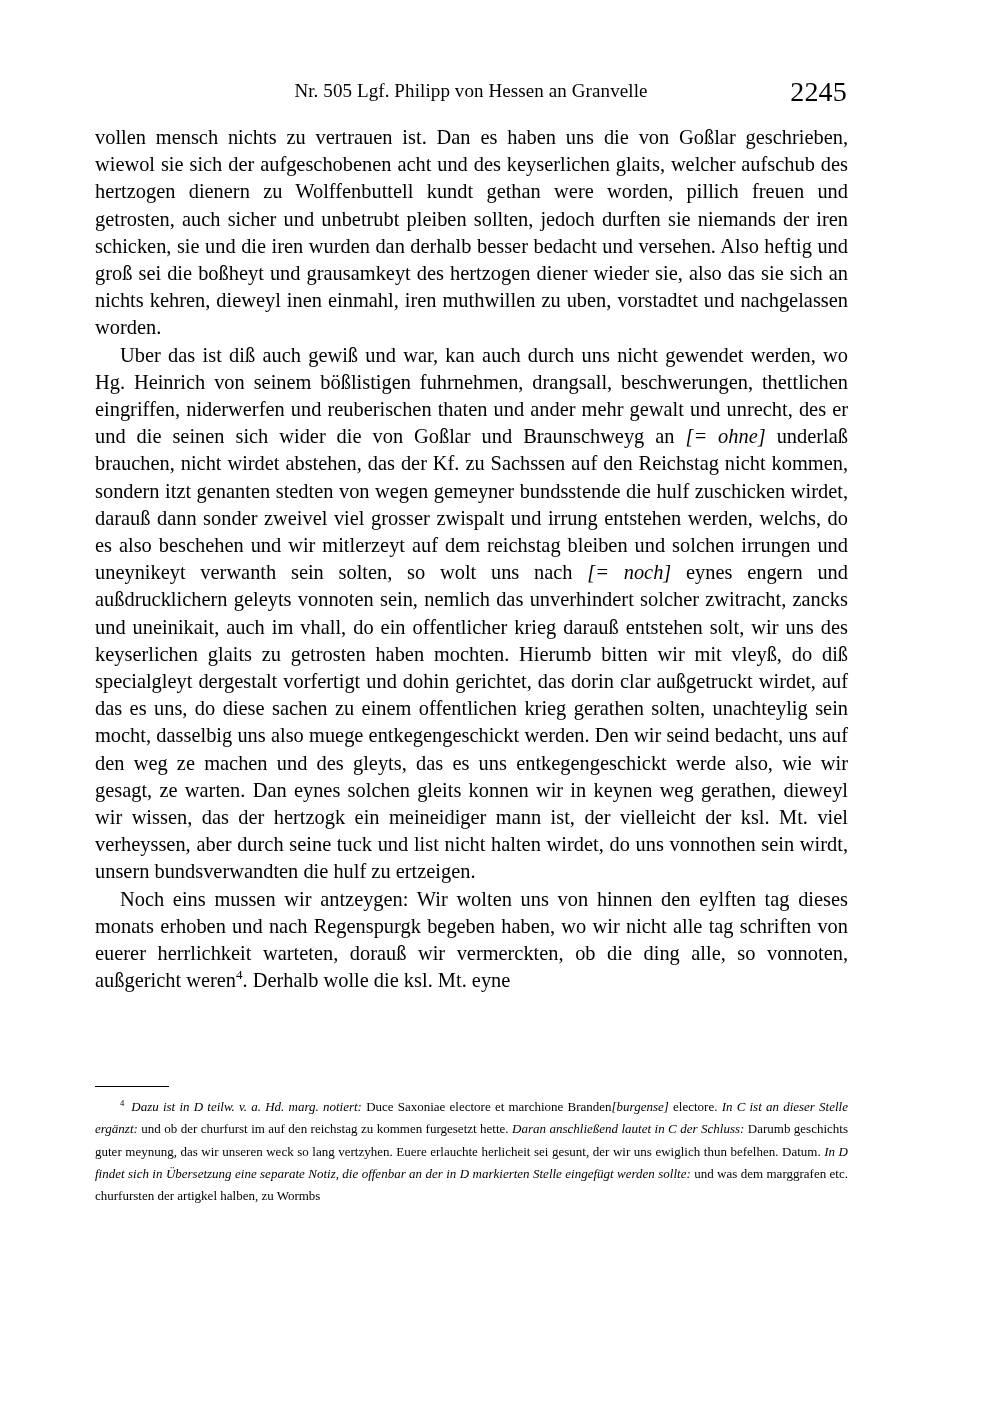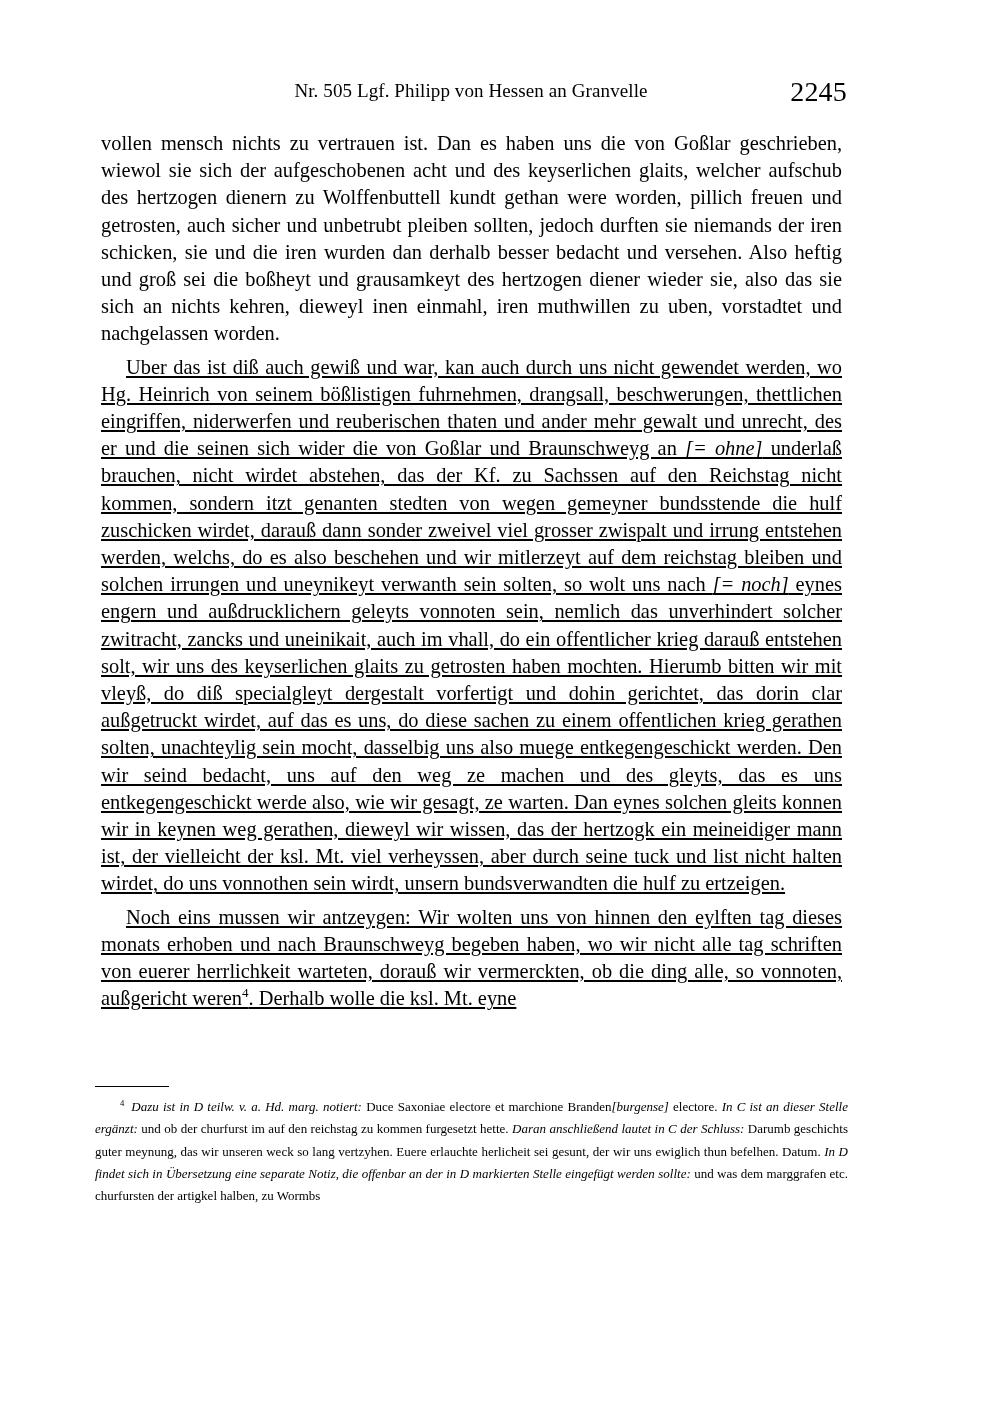--- a/index.html
+++ b/index.html
@@ -55,27 +55,26 @@
     top: 124px;
     width: 753px;
     font-size: 20.4px;
     line-height: 27.2px;
     text-align: justify;
     text-justify: inter-word;
     hyphens: none;
   }
 
   .para {
-    margin: 6px;
+    margin: 0;
     text-indent: 0;
   }
 
   .para.indented {
     text-indent: 25px;
-    text-decoration: underline;
   }
 
   .ital {
     font-style: italic;
   }
 
   sup.fn-ref {
     font-size: 0.64em;
     vertical-align: super;
     line-height: 0;
@@ -119,21 +118,21 @@
 <div id="page">
 
   <div class="running-head">
     <span class="running-head-title">Nr. 505 Lgf. Philipp von Hessen an Granvelle</span>
     <span class="running-head-folio">2245</span>
   </div>
 
   <div class="body-text" id="body-text">
       <p class="para"><span>vollen mensch nichts zu vertrauen ist. Dan es haben uns die von Goßlar geschrieben, wiewol sie sich der aufgeschobenen acht und des keyserlichen glaits, welcher aufschub des hertzogen dienern zu Wolffenbuttell kundt gethan were worden, pillich freuen und getrosten, auch sicher und unbetrubt pleiben sollten, jedoch durften sie niemands der iren schicken, sie und die iren wurden dan derhalb besser bedacht und versehen. Also heftig und groß sei die boßheyt und grausamkeyt des hertzogen diener wieder sie, also das sie sich an nichts kehren, dieweyl inen einmahl, iren muthwillen zu uben, vorstadtet und nachgelassen worden.</span></p>
       <p class="para indented"><span>Uber das ist diß auch gewiß und war, kan auch durch uns nicht gewendet werden, wo Hg. Heinrich von seinem bößlistigen fuhrnehmen, drangsall, beschwerungen, thettlichen eingriffen, niderwerfen und reuberischen thaten und ander mehr gewalt und unrecht, des er und die seinen sich wider die von Goßlar und Braunschweyg an </span><span class="ital">[= ohne]</span><span> underlaß brauchen, nicht wirdet abstehen, das der Kf. zu Sachssen auf den Reichstag nicht kommen, sondern itzt genanten stedten von wegen gemeyner bundsstende die hulf zuschicken wirdet, darauß dann sonder zweivel viel grosser zwispalt und irrung entstehen werden, welchs, do es also beschehen und wir mitlerzeyt auf dem reichstag bleiben und solchen irrungen und uneynikeyt verwanth sein solten, so wolt uns nach </span><span class="ital">[= noch]</span><span> eynes engern und außdrucklichern geleyts vonnoten sein, nemlich das unverhindert solcher zwitracht, zancks und uneinikait, auch im vhall, do ein offentlicher krieg darauß entstehen solt, wir uns des keyserlichen glaits zu getrosten haben mochten. Hierumb bitten wir mit vleyß, do diß specialgleyt dergestalt vorfertigt und dohin gerichtet, das dorin clar außgetruckt wirdet, auf das es uns, do diese sachen zu einem offentlichen krieg gerathen solten, unachteylig sein mocht, dasselbig uns also muege entkegengeschickt werden. Den wir seind bedacht, uns auf den weg ze machen und des gleyts, das es uns entkegengeschickt werde also, wie wir gesagt, ze warten. Dan eynes solchen gleits konnen wir in keynen weg gerathen, dieweyl wir wissen, das der hertzogk ein meineidiger mann ist, der vielleicht der ksl. Mt. viel verheyssen, aber durch seine tuck und list nicht halten wirdet, do uns vonnothen sein wirdt, unsern bundsverwandten die hulf zu ertzeigen.</span></p>
-      <p class="para indented"><span>Noch eins mussen wir antzeygen: Wir wolten uns von hinnen den eylften tag dieses monats erhoben und nach Braunschweyg begeben haben, wo wir nicht alle tag schriften von euerer herrlichkeit warteten, dorauß wir vermerckten, ob die ding alle, so vonnoten, außgericht weren</span><sup class="fn-ref">4</sup><span>. Derhalb wolle die ksl. Mt. eyne</span></p>
+      <p class="para indented"><span>Noch eins mussen wir antzeygen: Wir wolten uns von hinnen den eylften tag dieses monats erhoben und nach Regenspurgk begeben haben, wo wir nicht alle tag schriften von euerer herrlichkeit warteten, dorauß wir vermerckten, ob die ding alle, so vonnoten, außgericht weren</span><sup class="fn-ref">4</sup><span>. Derhalb wolle die ksl. Mt. eyne</span></p>
     </div>
 
   <div class="footnote-block">
     <div class="footnote-rule"></div>
     <div id="footnote-list">
         <p class="footnote"><sup class="fn-num">4</sup><span class="ital">Dazu ist in D teilw. v. a. Hd. marg. notiert:</span><span> Duce Saxoniae electore et marchione Branden</span><span class="ital">[burgense]</span><span> electore. </span><span class="ital">In C ist an dieser Stelle ergänzt:</span><span> und ob der churfurst im auf den reichstag zu kommen furgesetzt hette. </span><span class="ital">Daran anschließend lautet in C der Schluss:</span><span> Darumb geschichts guter meynung, das wir unseren weck so lang vertzyhen. Euere erlauchte herlicheit sei gesunt, der wir uns ewiglich thun befelhen. Datum. </span><span class="ital">In D findet sich in Übersetzung eine separate Notiz, die offenbar an der in D markierten Stelle eingefügt werden sollte:</span><span> und was dem marggrafen etc. churfursten der artigkel halben, zu Wormbs</span></p>
       </div>
   </div>
 
 </div>

